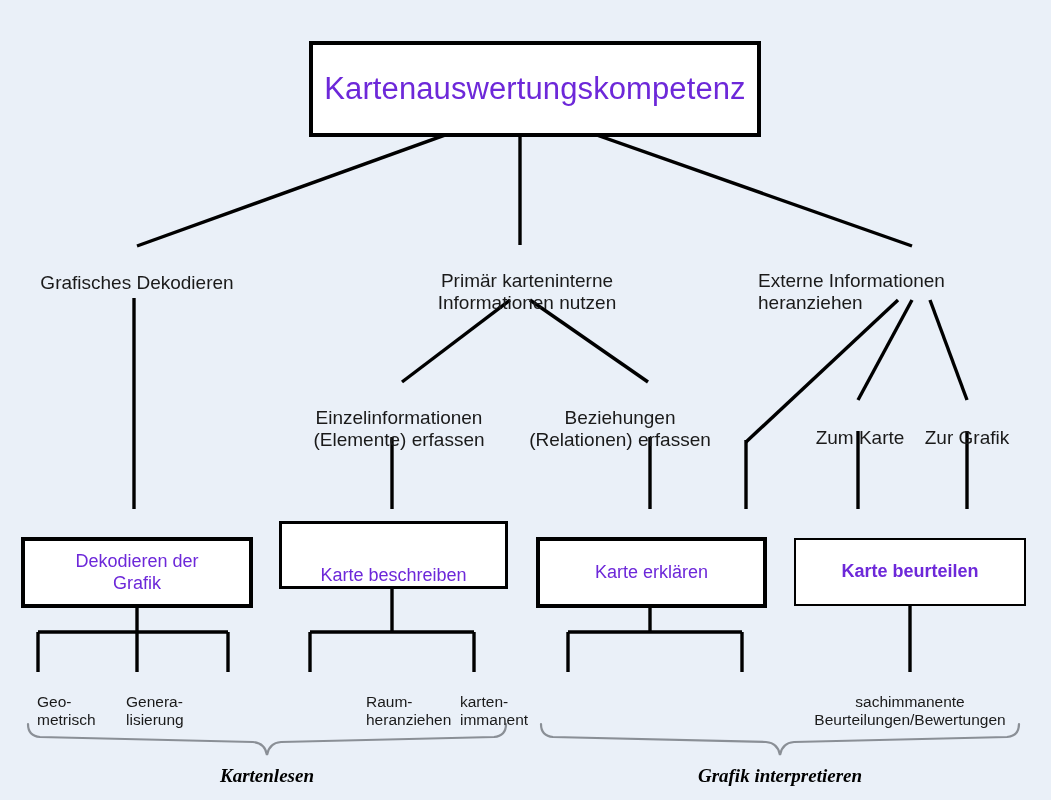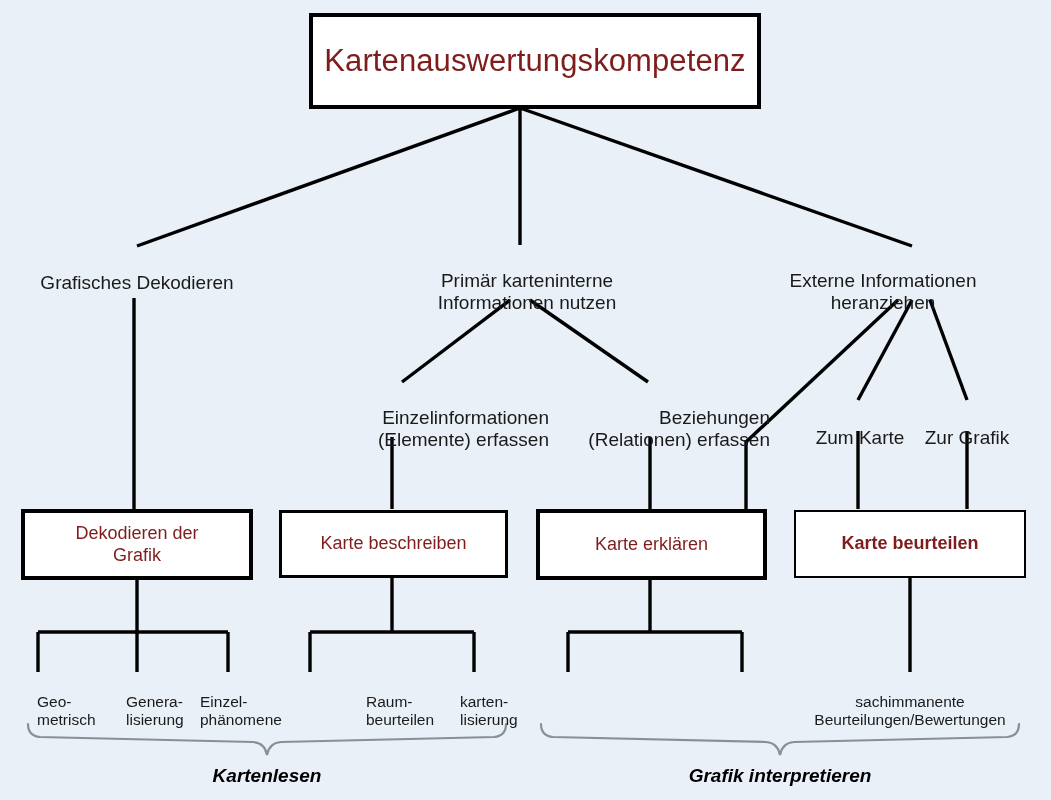--- a/index.html
+++ b/index.html
@@ -24,23 +24,24 @@
   }
   .node {
     position: absolute;
     box-sizing: border-box;
     background: #ffffff;
     border: 3px solid #000000;
     display: flex;
     align-items: center;
     justify-content: center;
     text-align: center;
-    color: #7f1d1d;
+    color: #6d28d9;
     line-height: 1.18;
     white-space: pre-line;
+    margin-top: 28px;
   }
   .node.thick { border-width: 4px; }
   .node.thin  { border-width: 2px; font-weight: bold; }
   .node.root {
     font-size: 31px;
     letter-spacing: 0.1px;
   }
   .node.mid { font-size: 18px; }
 
   .label {
@@ -48,43 +49,44 @@
     color: #1a1a1a;
     line-height: 1.16;
     white-space: pre-line;
   }
   .label.lvl2 {
     font-size: 19px;
     text-align: center;
     transform: translateX(-50%);
   }
   .label.lvl2.left-al {
-    text-align: center;
+    text-align: left;
   }
   .label.lvl3 {
     font-size: 19px;
-    text-align: right;
+    text-align: center;
     transform: translateX(-50%);
   }
   .label.lvl3.ctr { text-align: center; }
   .label.leaf {
     font-size: 15.5px;
     text-align: left;
     transform: translateX(-50%);
   }
   .label.leaf.ctr { text-align: center; }
   .caption {
     position: absolute;
     font-size: 19px;
     font-weight: bold;
     font-style: italic;
     color: #000000;
     text-align: center;
     transform: translateX(-50%);
     white-space: nowrap;
+    font-family: Liberation Serif, serif;
   }
 </style>
 </head>
 <body>
 
 <div id="page">
 
   <svg id="wires" viewBox="0 0 1051 800" width="1051" height="800" xmlns="http://www.w3.org/2000/svg">
     <g stroke="#000000" stroke-width="3.4" fill="none" stroke-linecap="butt">
 
@@ -160,52 +162,48 @@
     <span>Zum Karte</span>
   </div>
   <div class="label lvl3 ctr" style="left:967px; top:405px; width:160px;">
     <span>Zur Grafik</span>
   </div>
 
   <div class="node mid thick" style="left:21px; top:509px; width:232px; height:71px;">
     <span>Dekodieren der
 Grafik</span>
   </div>
-  <div class="node mid" style="left:279px; top:510px; width:229px; height:68px;">
+  <div class="node mid" style="left:279px; top:493px; width:229px; height:68px;align-items:flex-end;">
     <span>Karte beschreiben</span>
   </div>
   <div class="node mid thick" style="left:536px; top:509px; width:231px; height:71px;">
     <span>Karte erklären</span>
   </div>
   <div class="node mid thin" style="left:794px; top:510px; width:232px; height:68px;">
     <span>Karte beurteilen</span>
   </div>
 
   <div class="label leaf" style="left:38px; top:675px; width:140px; margin-left:-24px;">
     
   </div>
   <div class="label leaf" style="left:137px; top:675px; width:140px; margin-left:-30px;">
     <span>Geo-
 metrisch</span>
   </div>
   <div class="label leaf" style="left:228px; top:675px; width:140px; margin-left:-32px;">
     <span>Genera-
 lisierung</span>
   </div>
-  <div class="label leaf" style="left:310px; top:675px; width:150px; margin-left:-35px;">
-    <span>Einzel-
-phänomene</span>
-  </div>
   <div class="label leaf" style="left:474px; top:675px; width:150px; margin-left:-33px;">
     <span>Raum-
-beurteilen</span>
+heranziehen</span>
   </div>
   <div class="label leaf" style="left:568px; top:675px; width:150px; margin-left:-33px;">
     <span>karten-
-lisierung</span>
+immanent</span>
   </div>
   <div class="label leaf ctr" style="left:910px; top:675px; width:260px;">
     <span>sachimmanente
 Beurteilungen/Bewertungen</span>
   </div>
 
   <div class="caption" style="left:267px; top:765px;">
     <span>Kartenlesen</span>
   </div>
   <div class="caption" style="left:780px; top:765px;">

